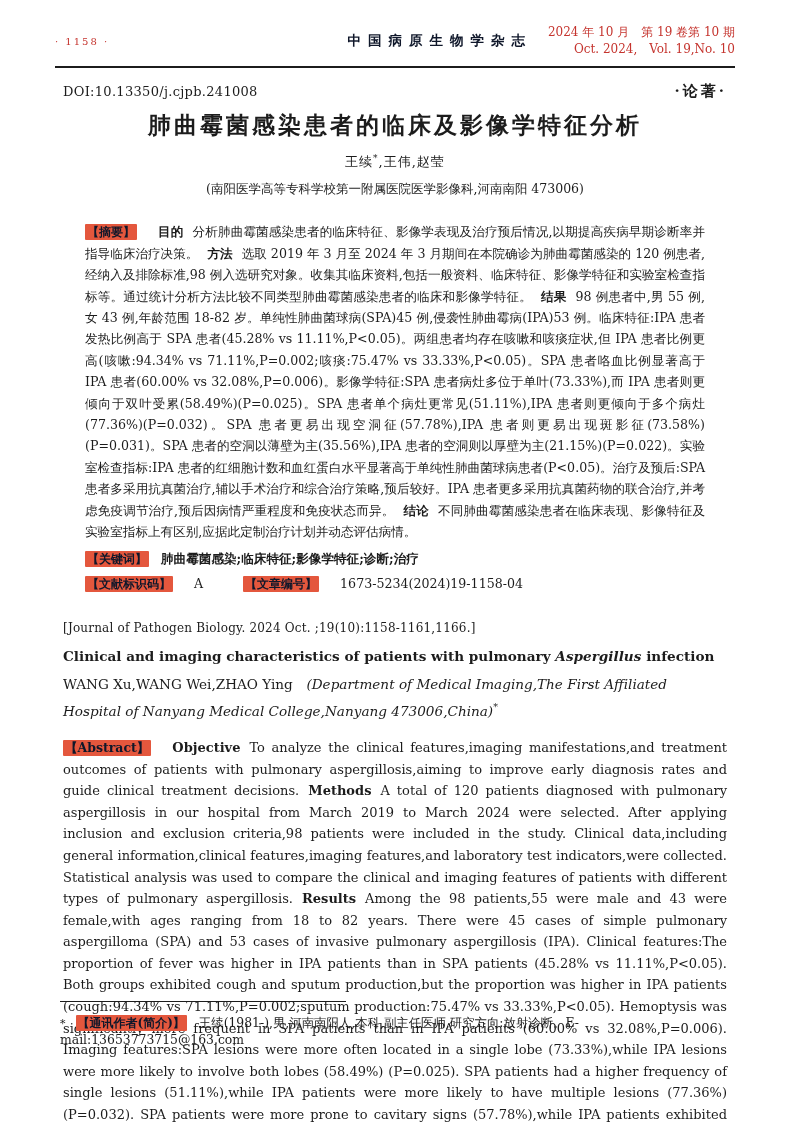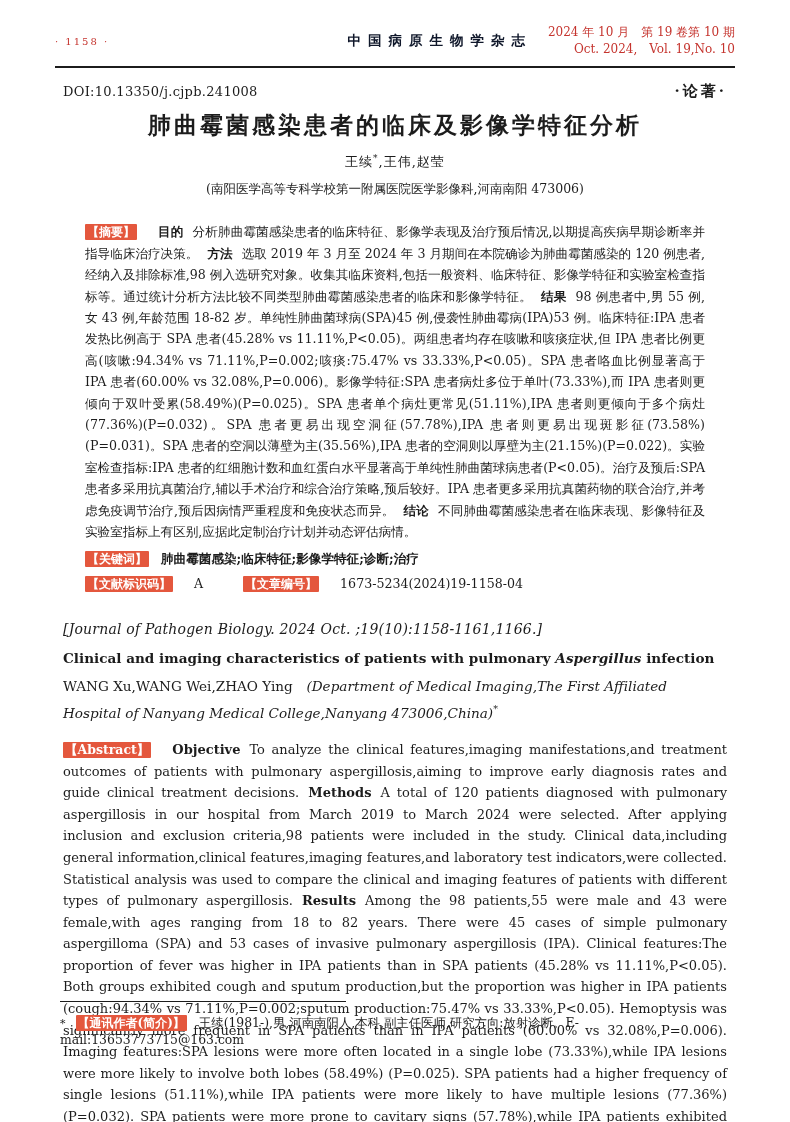--- a/index.html
+++ b/index.html
@@ -22,36 +22,36 @@
   .doi-row { display:flex; justify-content:space-between; align-items:baseline; font-size:13px; }
   .doi { letter-spacing:0.3px; }
   .article-type { font-weight:bold; font-size:15px; letter-spacing:3px; }
 
   .title-cn { text-align:center; font-size:23px; font-weight:bold; letter-spacing:3px; margin-top:9px; }
   .authors-cn { text-align:center; font-size:13px; letter-spacing:1px; margin-top:12px; }
   .authors-cn sup { font-size:9px; }
   .affiliation-cn { text-align:center; font-size:12.5px; margin-top:10px; }
 
   .tagbox {
-    display:inline-block; background:#e4573d; color:#ffffff; font-weight:bold;
+    display:inline-block; background:#e4573d; color:#0f172a; font-weight:bold;
     font-size:12px; padding:0px 2px; line-height:16px; border-radius:1px; margin-right:9px;
   }
   .runlbl { font-weight:bold; margin:0 9px; }
   .runlbl.first { margin-left:12px; }
 
   .cn-abstract { margin:23px 22px 0 22px; font-size:12.6px; line-height:21.4px; text-align:justify; }
   .kw-row   { margin:9px 22px 0 22px; font-size:12.6px; }
   .kw-text  { font-weight:bold; margin-left:3px; }
   .code-row { margin:8px 22px 0 22px; font-size:12.6px; }
   .code-val { margin:0 40px 0 12px; }
   .code-val2{ margin-left:12px; }
 
   
   .en-section { margin-top:29px; }
-  .citation { font-style:italic; font-size:14px; letter-spacing:0.2px;margin-top:8px; }
+  .citation { font-size:12px; letter-spacing:0.2px;margin-top:8px; }
   .title-en { font-weight:bold; font-size:13.6px; margin-top:13px; }
   .title-en .it { font-style:italic; }
   .authors-en { margin-top:10px; font-size:13.6px; line-height:21.5px; }
   .authors-en .aff { font-style:italic; }
   .authors-en sup { font-size:9.5px; }
   .en-abstract {
     margin-top:15px; font-size:13px; line-height:21.6px;
     text-align:justify; text-align-last:justify;
   }
   .en-abstract .tagbox { font-size:12.5px; }

